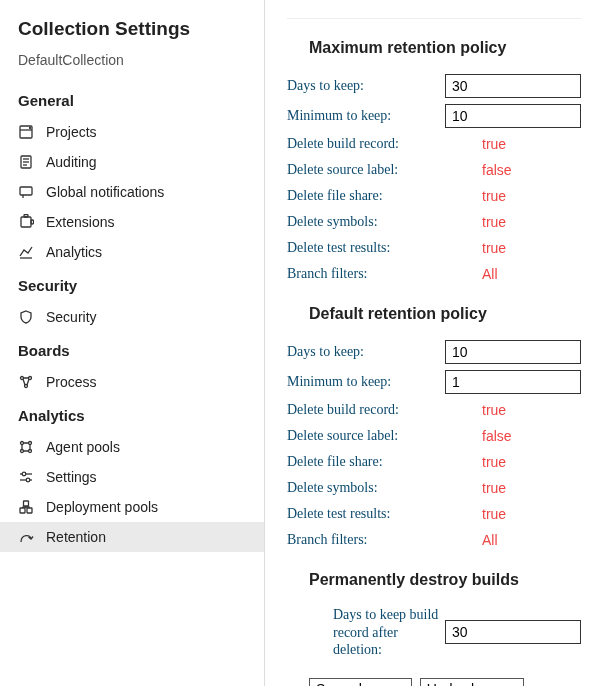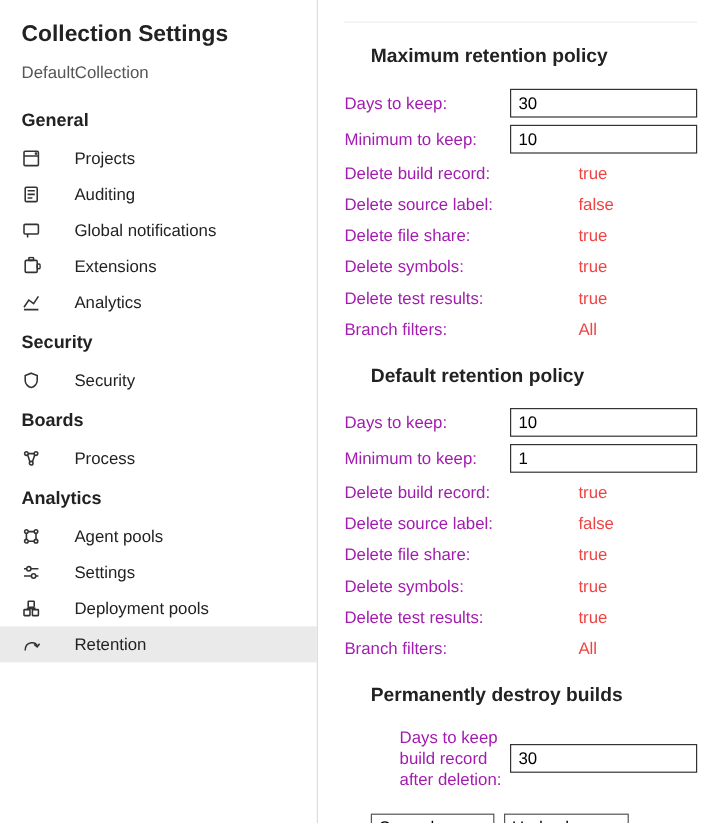--- a/index.html
+++ b/index.html
@@ -29,21 +29,21 @@
 .nav-group-title {
   font-weight: 600;
   font-size: 15px;
   padding: 10px 18px 8px 18px;
 }
 .nav-item {
   display: flex;
   align-items: center;
   padding: 7px 18px;
   cursor: pointer;
-  gap: 28px;
+  gap: 12px;
 }
 .nav-item.selected { background: #eaeaea; }
 .nav-item .icon {
   width: 16px;
   height: 16px;
   display: inline-flex;
   align-items: center;
   justify-content: center;
   flex: 0 0 16px;
 }
@@ -60,25 +60,26 @@
   padding: 6px 0 14px 22px;
 }
 .form-row {
   display: flex;
   align-items: center;
   padding: 3px 0;
   min-height: 26px;
 }
 .form-label {
   width: 195px;
-  color: #a21caf;
+  color: #0c4a6e;
+  font-family: Liberation Serif, serif;
 }
 .form-value { color: #ef4444; }
 .form-input {
-  width: 156px;
+  width: 136px;
   height: 24px;
   border: 1px solid #333;
   padding: 0 6px;
   font-size: 14px;
   font-family: inherit;
 }
 .wide-label { width: 195px; line-height: 1.25; margin-left: 46px; }
 .button-row {
   display: flex;
   gap: 8px;

